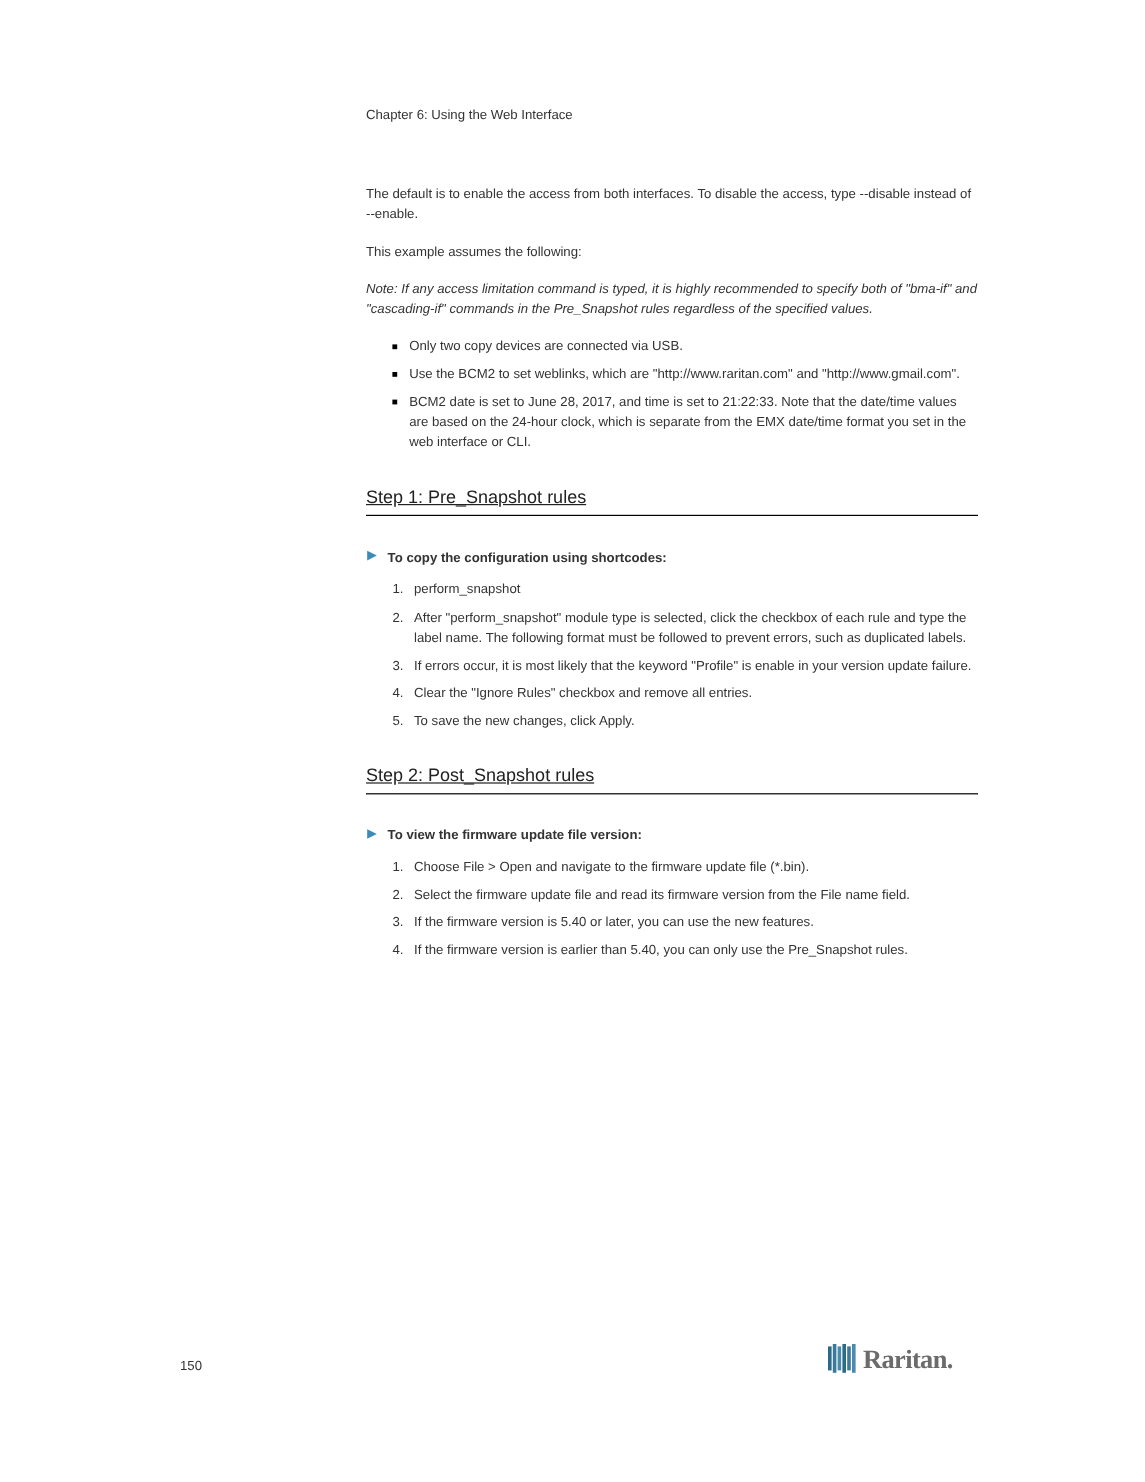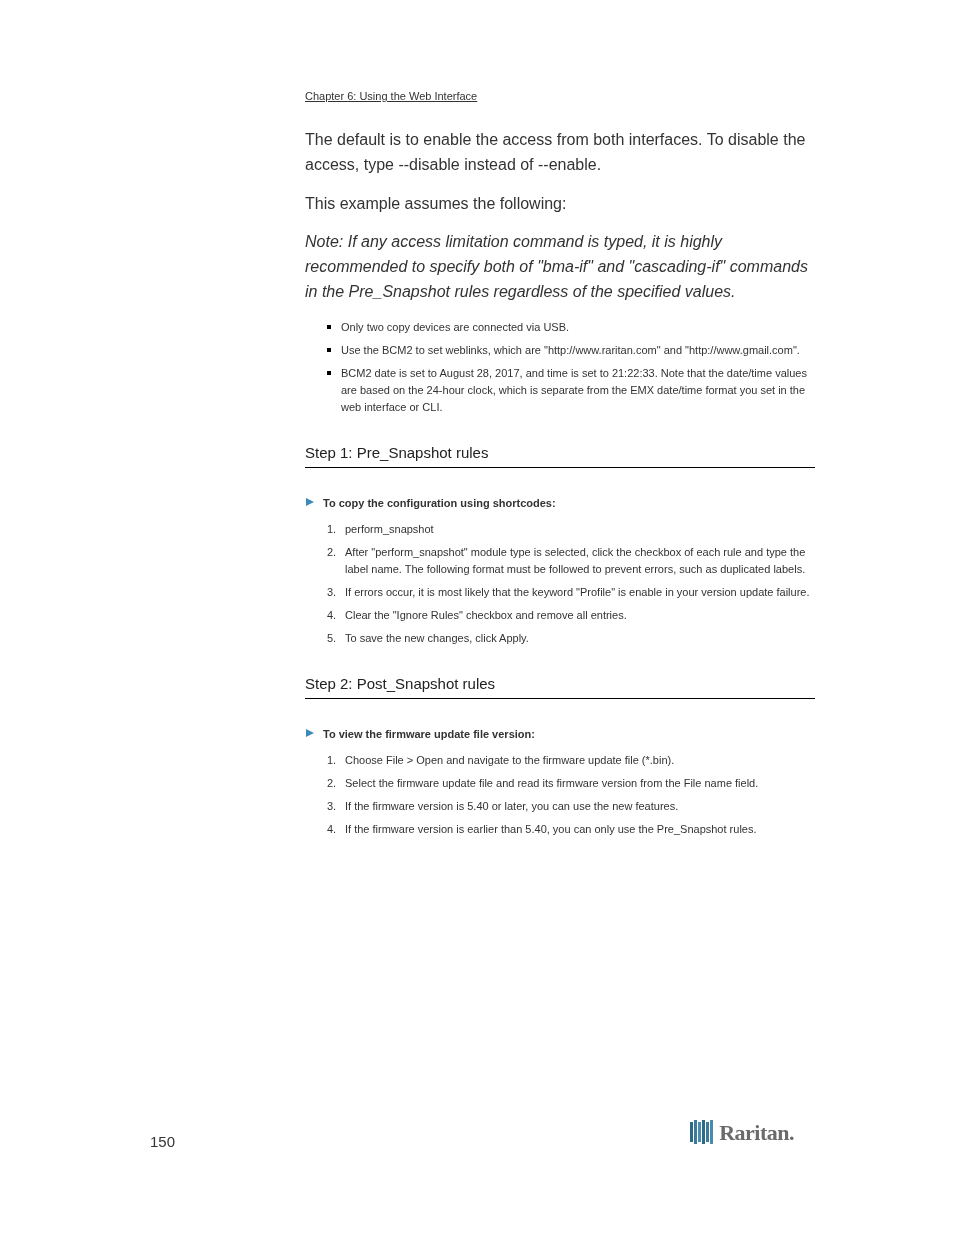--- a/index.html
+++ b/index.html
@@ -12,25 +12,24 @@
   }
   .page {
     position: absolute;
     left: 305px;
     top: 90px;
     width: 510px;
   }
   .chapter-header {
     font-size: 11px;
     color: #333333;
-    margin-bottom: 26px;
-    text-decoration: underline;
+    margin-bottom: 52px;
   }
   .body-text {
-    font-size: 16px;
+    font-size: 11px;
     color: #333333;
     line-height: 1.55;
     margin-bottom: 14px;
   }
   .italic { font-style: italic; }
   .indent-block {
     margin-left: 22px;
   }
   .list-item {
     font-size: 11px;
@@ -63,20 +62,21 @@
     top: 0;
   }
   .section-heading {
     font-size: 15px;
     color: #222222;
     font-weight: normal;
     border-bottom: 1px solid #000;
     padding-bottom: 6px;
     margin-top: 28px;
     margin-bottom: 24px;
+    text-decoration: underline;
   }
   .proc-line {
     display: flex;
     align-items: flex-end;
     gap: 8px;
     margin-bottom: 10px;
   }
   .proc-arrow {
     flex: 0 0 auto;
     margin-top: 1px;
@@ -84,21 +84,21 @@
   .proc-text {
     font-size: 11px;
     color: #333333;
     font-weight: bold;
     line-height: 1.4;
   }
   .page-number {
     position: absolute;
     left: 150px;
     top: 1133px;
-    font-size: 15px;
+    font-size: 11px;
     color: #333333;
   }
   .logo {
     position: absolute;
     right: 160px;
     top: 1120px;
     display: flex;
     align-items: flex-start;
     gap: 6px;
   }
@@ -138,21 +138,21 @@
 
   <p class="body-text italic">
     <span>Note: If any access limitation command is typed, it is highly recommended to</span>
     <span>specify both of "bma-if" and "cascading-if" commands in the Pre_Snapshot</span>
     <span>rules regardless of the specified values.</span>
   </p>
 
   <div class="indent-block">
     <div class="list-item">Only two copy devices are connected via USB.</div>
     <div class="list-item">Use the BCM2 to set weblinks, which are "http://www.raritan.com" and "http://www.gmail.com".</div>
-    <div class="list-item">BCM2 date is set to August 28, 2017, and time is set to 21:22:33. Note that the date/time values are based on the 24-hour clock, which is separate from the EMX date/time format you set in the web interface or CLI.</div>
+    <div class="list-item">BCM2 date is set to June 28, 2017, and time is set to 21:22:33. Note that the date/time values are based on the 24-hour clock, which is separate from the EMX date/time format you set in the web interface or CLI.</div>
   </div>
 
   <h2 class="section-heading">Step 1: Pre_Snapshot rules</h2>
 
   <div class="proc-line">
     <span class="proc-arrow">
       <svg width="10" height="10" viewBox="0 0 10 10">
           <polygon points="1,1 9,5 1,9" fill="#3b8ab8"></polygon>
         </svg>
     </span>

